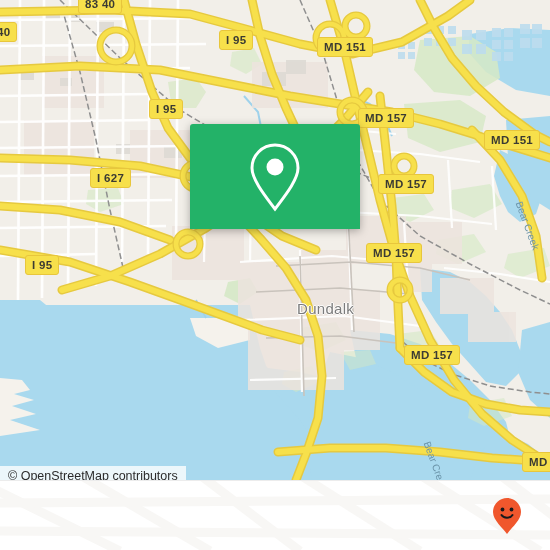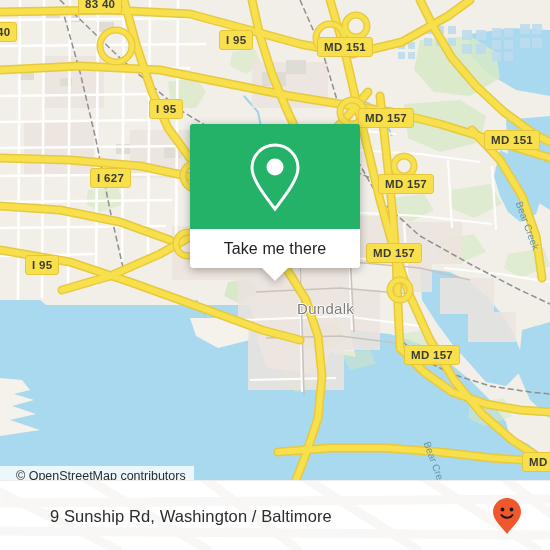--- a/index.html
+++ b/index.html
@@ -50,21 +50,21 @@
     font-size:10px;
     white-space:nowrap;
   }
 
   
   #osm-attrib{
     position:absolute;left:0;top:466px;
     background:rgba(255,255,255,.78);
     color:#2b2b2b;
     font-size:12.5px;
-    padding:3px 8px 4px 16px;
+    padding:3px 8px 4px 8px;
     white-space:nowrap;
     z-index:40;
   }
 
   
   #callout{
     position:absolute;left:190px;top:124px;width:170px;
     z-index:60;
     filter:drop-shadow(0 2px 4px rgba(0,0,0,.30));
   }
@@ -379,42 +379,37 @@
 
   <div id="osm-attrib">© OpenStreetMap contributors</div>
 
   <div id="callout">
     <div id="callout-top" style="background: rgb(35, 178, 104);">
       <svg width="58" height="72" viewBox="0 0 58 72">
         <path d="M29 4 C16.3 4 6 14.3 6 27 C6 39 20 56 29 68 C38 56 52 39 52 27 C52 14.3 41.7 4 29 4 Z" fill="none" stroke="#ffffff" stroke-width="3"></path>
         <circle cx="29" cy="26" r="8.5" fill="#ffffff"></circle>
       </svg>
     </div>
-    <div id="callout-bottom" style="background: rgb(255, 255, 255);">
-      <span id="callout-label">Take me there</span>
-      <div id="callout-tail" style="border-top-color: rgb(255, 255, 255);"></div>
-    </div>
   </div>
 
   <div id="bottombar">
     <svg id="bottombar-watermark" width="550" height="70" viewBox="0 0 550 70">
       <rect x="0" y="0" width="550" height="70" fill="#ffffff"></rect>
       <g stroke="#F3F1ED" stroke-width="9" fill="none">
         <path d="M-10,6 L120,70"></path>
           <path d="M80,-6 L210,70"></path>
         <path d="M200,-6 L300,70"></path>
           <path d="M300,-6 L420,70"></path>
         <path d="M420,-6 L540,70"></path>
           <path d="M500,-6 L560,40"></path>
         <path d="M-10,50 L560,54"></path>
           <path d="M-10,22 L560,18"></path>
       </g>
     </svg>
 
-    <div id="address">9 Sunship Rd, Washington / Baltimore</div>
 
     <div id="moovit-logo">
       <svg width="30" height="38" viewBox="0 0 30 38">
         <path d="M15 1 C7.3 1 1 7.3 1 15 C1 23.5 11 31 15 37 C19 31 29 23.5 29 15 C29 7.3 22.7 1 15 1 Z" fill="#F0572D"></path>
         <circle cx="10.5" cy="12.5" r="1.9" fill="#17191C"></circle>
         <circle cx="19.5" cy="12.5" r="1.9" fill="#17191C"></circle>
         <path d="M9.5 18 C11.5 21.5 18.5 21.5 20.5 18" stroke="#17191C" stroke-width="2" fill="none" stroke-linecap="round"></path>
       </svg>
     </div>
   </div>

